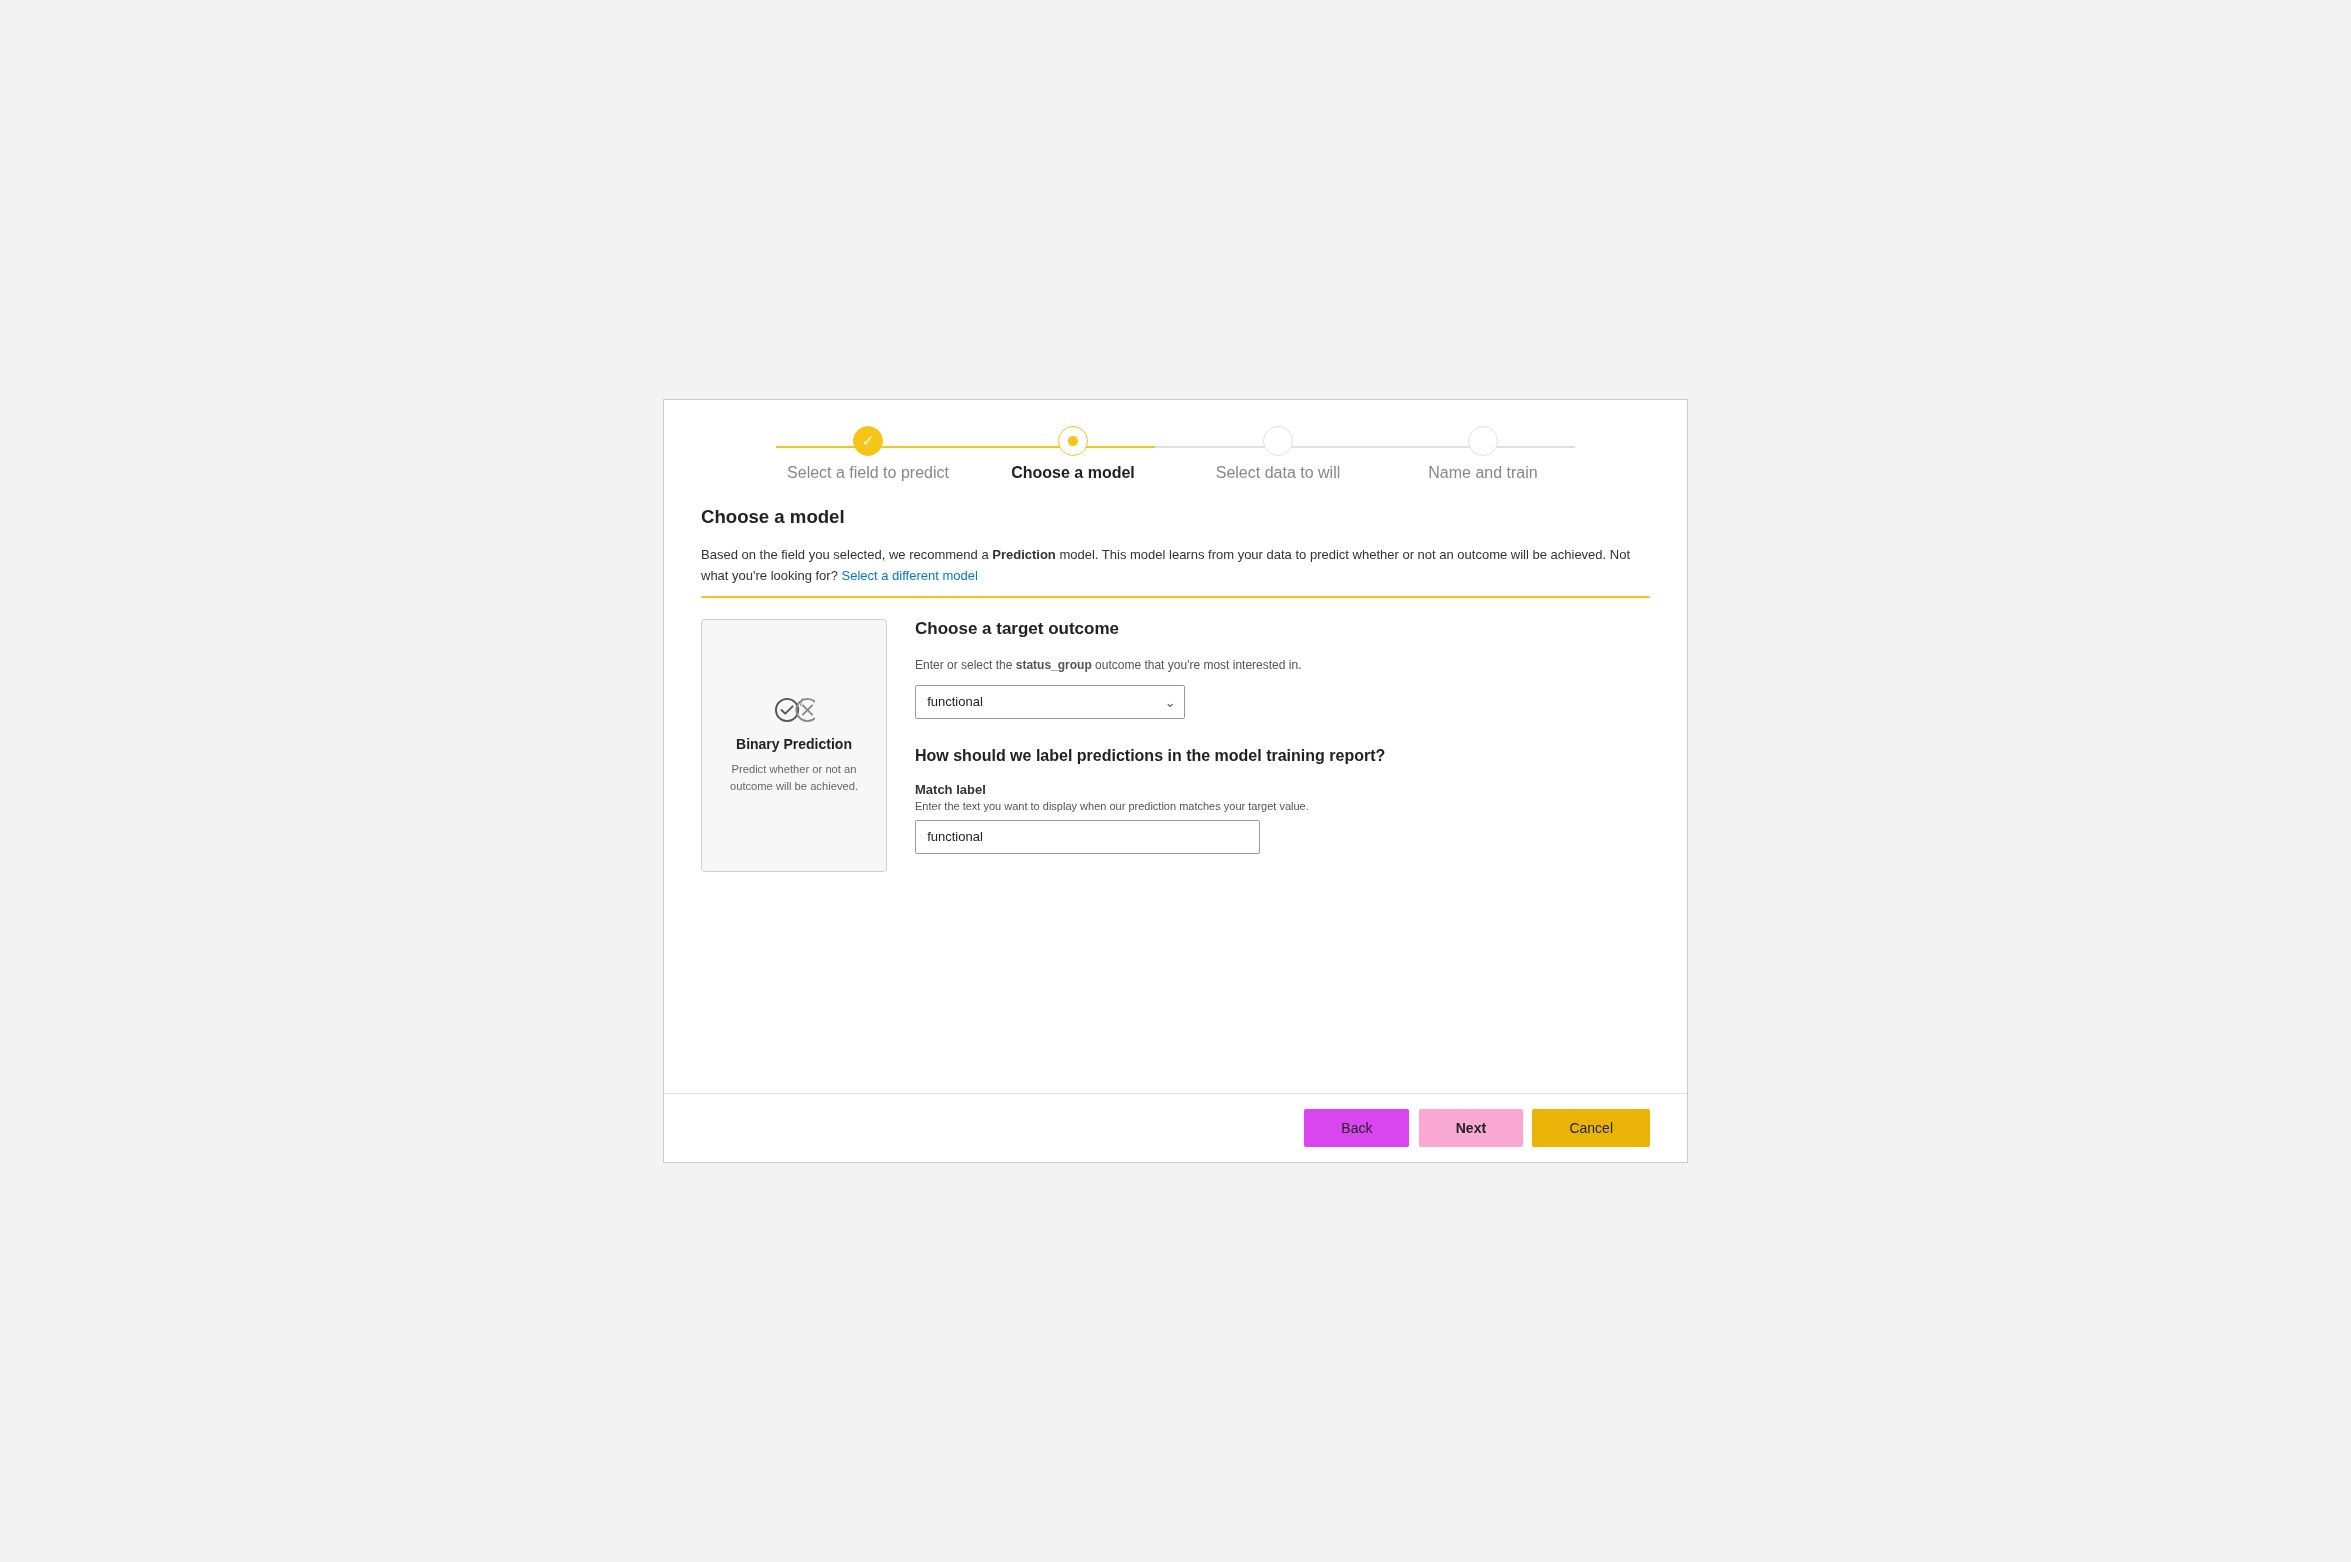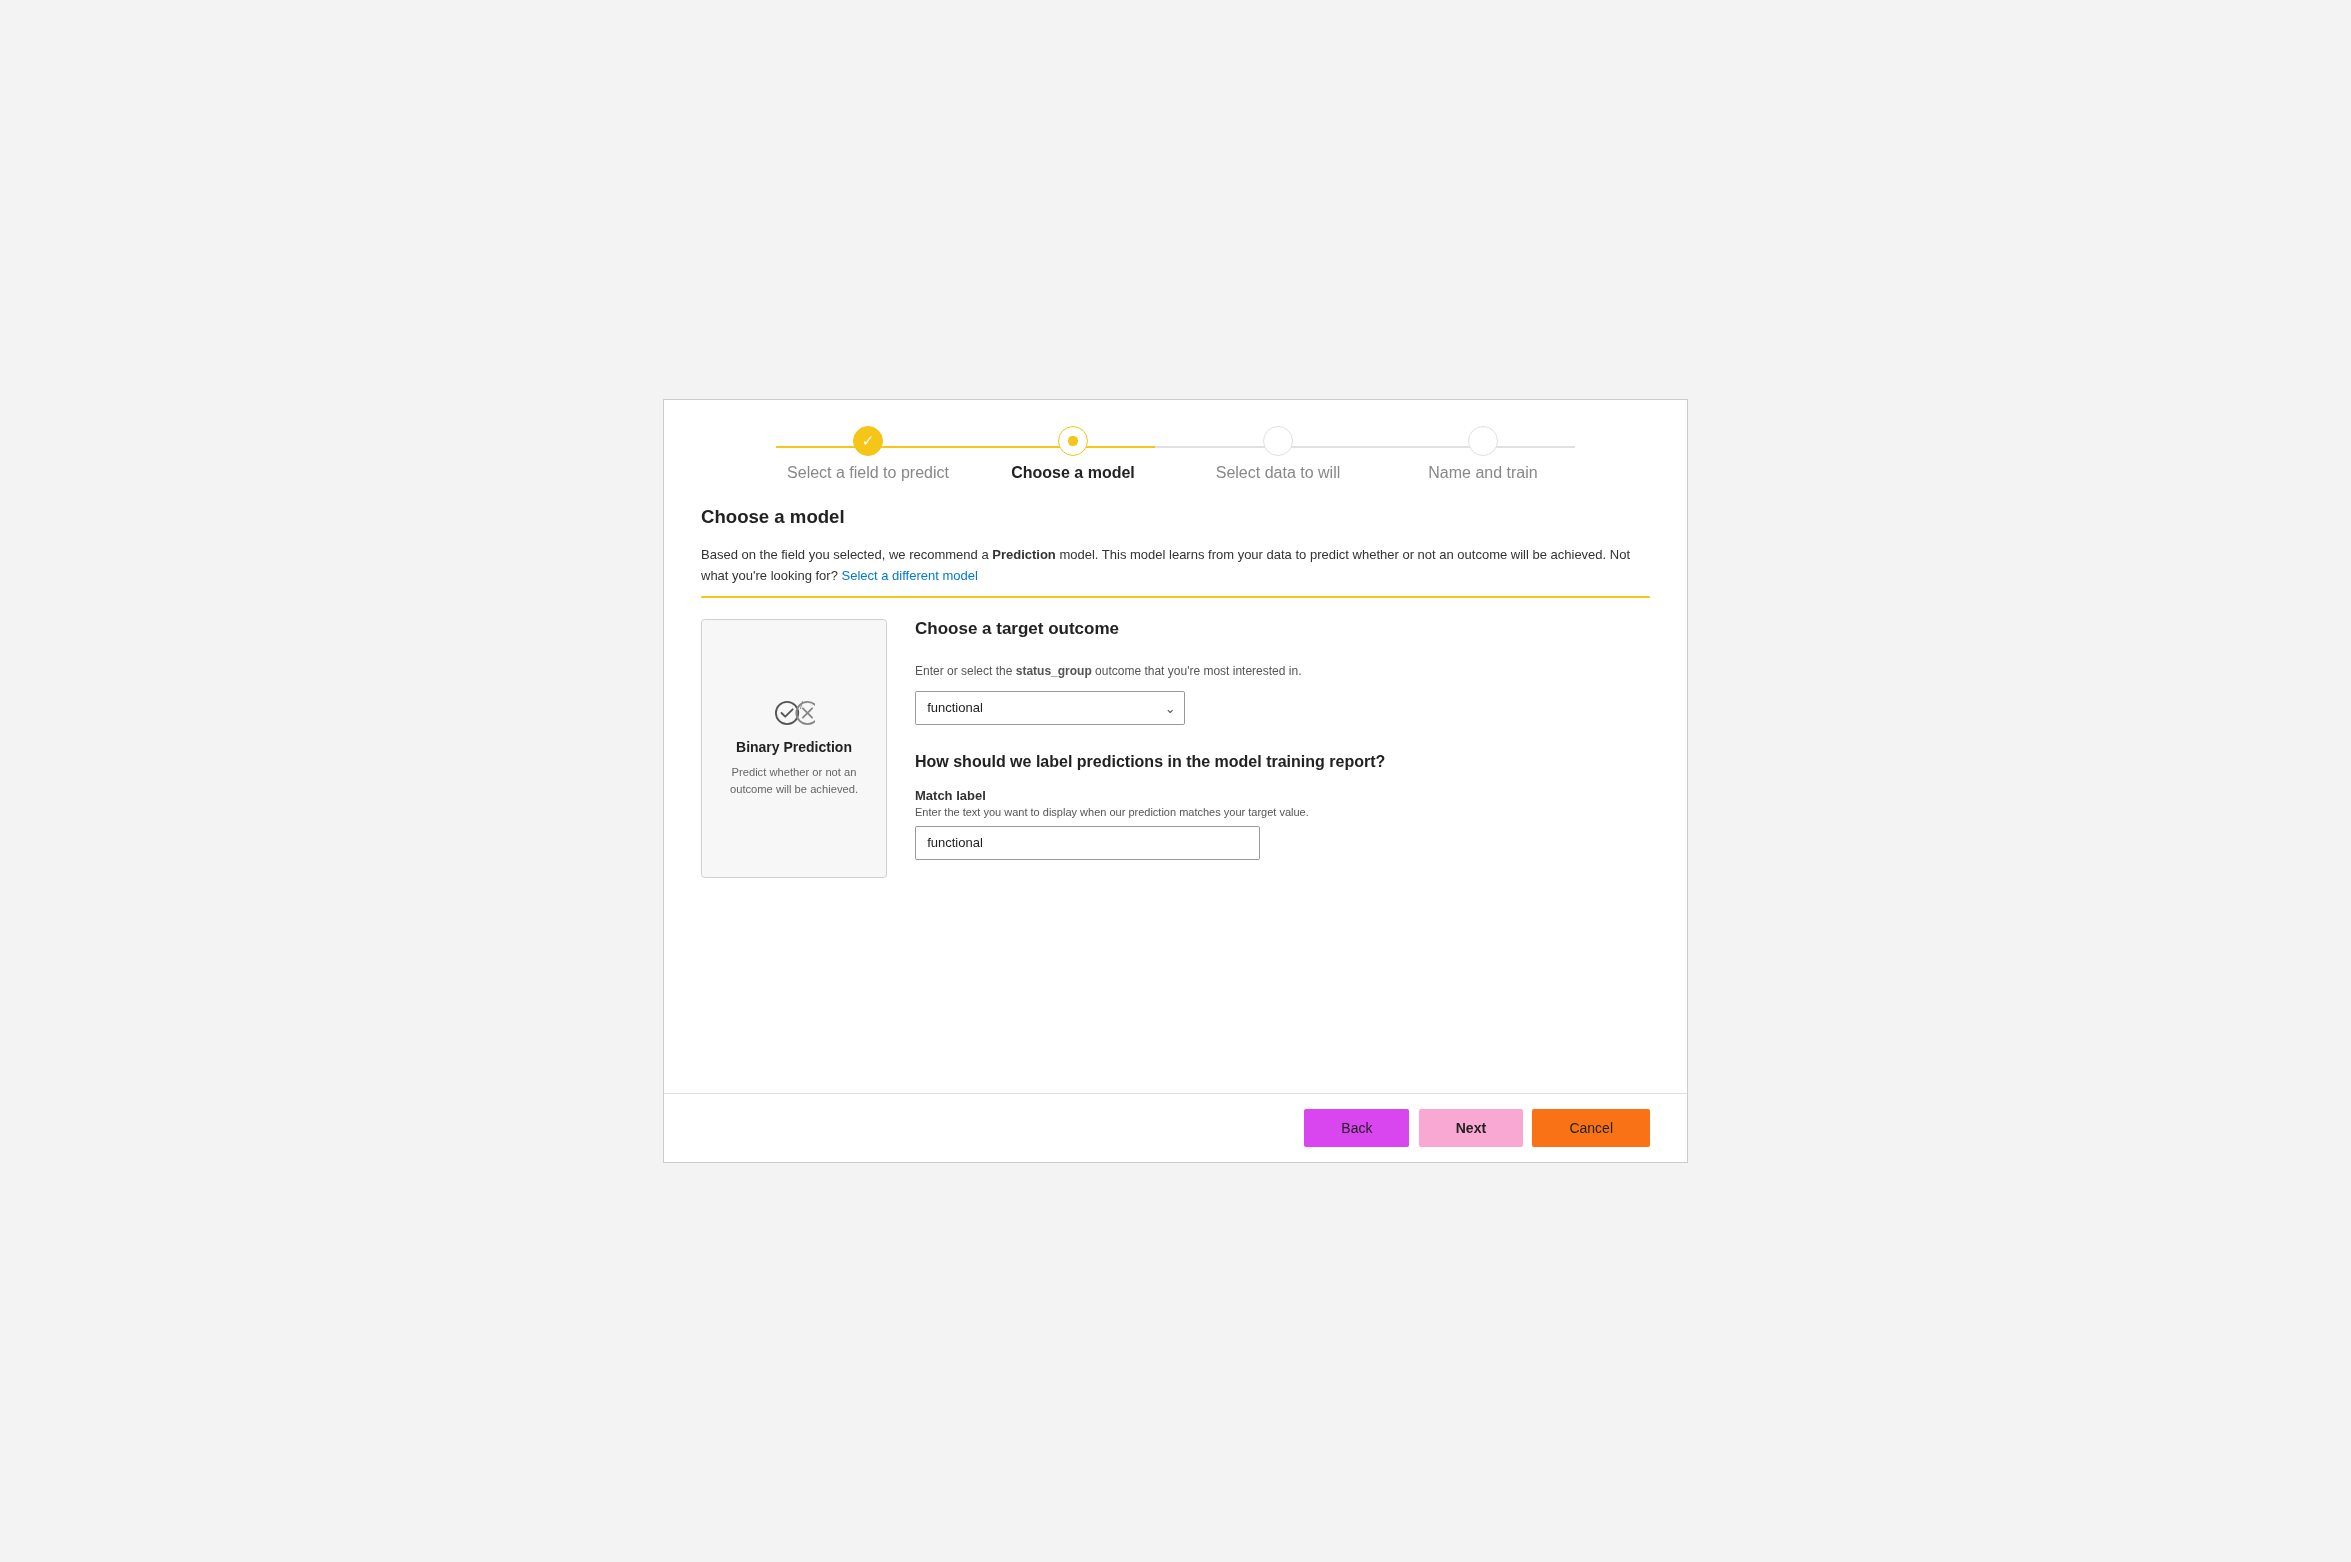--- a/index.html
+++ b/index.html
@@ -165,21 +165,21 @@
       line-height: 1.5;
     }
     
     .form-panel {
       flex: 1;
     }
     .section-title {
       font-size: 17px;
       font-weight: 700;
       color: #222;
-      margin-bottom: 25px;
+      margin-bottom: 19px;
     }
     .section-desc {
       font-size: 12px;
       color: #555;
       margin-bottom: 13px;
     }
     .section-desc strong {
       font-weight: 700;
     }
     .dropdown-wrapper {
@@ -256,21 +256,21 @@
       background: #d946ef;
       color: #222;
       text-align: right;
     }
     .btn-next {
       background: #f9a8d4;
       color: #222;
       font-weight: 600;
     }
     .btn-cancel {
-      background: #f97316;
+      background: #eab308;
       color: #222;
     }
     
     .checkmark {
       font-size: 15px;
     }
   </style>
 </head>
 <body>
 

